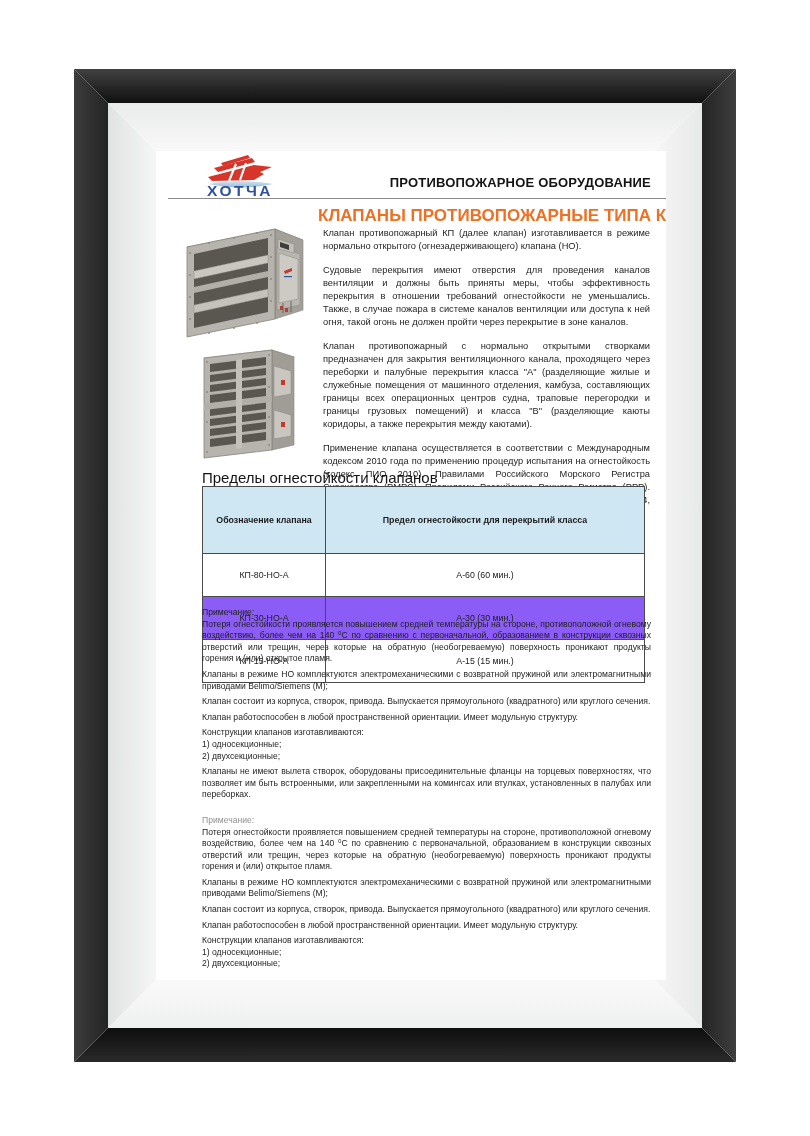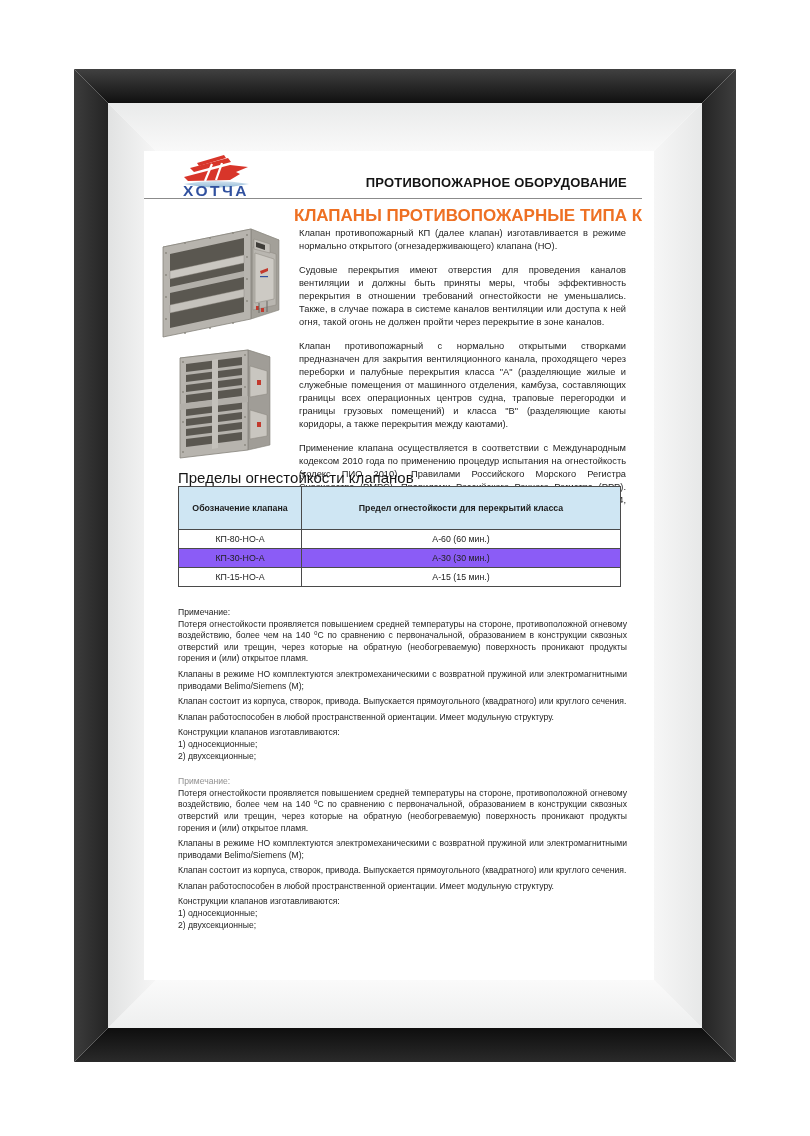--- a/index.html
+++ b/index.html
@@ -23,32 +23,32 @@
   .m-top,.m-bottom,.m-left,.m-right{position:absolute;}
   .m-top{left:0;right:0;top:0;height:48px;background:linear-gradient(#e9eaea,#f9f9f9);
     clip-path:polygon(0 0,100% 0,calc(100% - 48px) 100%,48px 100%);}
   .m-bottom{left:0;right:0;bottom:0;height:48px;background:linear-gradient(#fafafa,#eeefef);
     clip-path:polygon(48px 0,calc(100% - 48px) 0,100% 100%,0 100%);}
   .m-left{top:0;bottom:0;left:0;width:48px;background:linear-gradient(90deg,#e1e2e2,#f6f6f6);
     clip-path:polygon(0 0,100% 48px,100% calc(100% - 48px),0 100%);}
   .m-right{top:0;bottom:0;right:0;width:48px;background:linear-gradient(270deg,#e7e8e8,#f6f6f6);
     clip-path:polygon(0 48px,100% 0,100% 100%,0 calc(100% - 48px));}
   
-  .sheet{position:absolute;left:144px;top:151px;width:498px;height:829px;background:#fff;overflow:hidden;color:#1e1e1e;}
+  .sheet{position:absolute;left:168px;top:151px;width:498px;height:829px;background:#fff;overflow:hidden;color:#1e1e1e;}
   .logo{position:absolute;left:28px;top:2px;width:88px;height:45px;}
   .doc-title{position:absolute;right:15px;top:24px;font-size:13px;font-weight:bold;color:#141414;letter-spacing:.2px;white-space:nowrap;}
   .header-rule{position:absolute;left:0;top:47px;width:100%;height:1px;background:#8b8b8b;}
   .subtitle{position:absolute;left:150px;top:55px;width:340px;text-align:center;font-size:17px;font-weight:bold;color:#ee7023;white-space:nowrap;}
   .img1{position:absolute;left:11px;top:62px;width:140px;height:130px;}
   .img2{position:absolute;left:26px;top:191px;width:126px;height:122px;}
   .intro-col{position:absolute;left:155px;top:76px;width:327px;}
   .intro-col p{margin:0 0 11px 0;font-size:9.3px;line-height:13px;text-align:justify;}
   .tbl-caption{position:absolute;left:34px;top:318px;font-size:15px;font-weight:normal;color:#151515;text-align:right;}
   table.fire{position:absolute;left:34px;top:335px;width:443px;border-collapse:collapse;table-layout:fixed;}
-  table.fire th,table.fire td{border:1px solid #4a4a4a;text-align:center;vertical-align:middle;padding:0;}
+  table.fire th,table.fire td{border:1px solid #4a4a4a;text-align:center;vertical-align:middle;padding:12px;}
   table.fire th{height:42px;background:#cfe6f3;font-size:8.8px;font-weight:bold;color:#1c1c1c;}
   table.fire td{height:18px;font-size:8.8px;color:#222;}
   table.fire tr.alt td{background:#8b5cf6;}
   table.fire col.c1{width:123px;}
   .notes{position:absolute;left:34px;top:456px;width:449px;font-size:8.6px;line-height:11.6px;}
   .notes p{margin:0 0 4px 0;text-align:justify;}
   .notes p.m0{margin:0;}
   .notes p.nl{text-align:left;}
   .faded{color:#919191;filter:blur(.6px);margin-top:14px !important;}
 </style>
@@ -199,20 +199,21 @@
 
   <div class="notes">
     <p class="m0 nl">Примечание:</p>
     <p>Потеря огнестойкости проявляется повышением средней температуры на стороне, противоположной огневому воздействию, более чем на 140 ⁰С по сравнению с первоначальной, образованием в конструкции сквозных отверстий или трещин, через которые на обратную (необогреваемую) поверхность проникают продукты горения и (или) открытое пламя.</p>
     <p>Клапаны в режиме НО комплектуются электромеханическими с возвратной пружиной или электромагнитными приводами Belimo/Siemens (M);</p>
     <p>Клапан состоит из корпуса, створок, привода. Выпускается прямоугольного (квадратного) или круглого сечения.</p>
     <p>Клапан работоспособен в любой пространственной ориентации. Имеет модульную структуру.</p>
     <p class="m0 nl">Конструкции клапанов изготавливаются:</p>
     <p class="m0 nl">1) односекционные;</p>
     <p class="nl">2) двухсекционные;</p>
+    <p>Клапаны не имеют вылета створок, оборудованы присоединительные фланцы на торцевых поверхностях, что позволяет им быть встроенными, или закрепленными на комингсах или втулках, установленных в палубах или переборках.</p>
 
     <p class="m0 nl faded">Примечание:</p>
     <p>Потеря огнестойкости проявляется повышением средней температуры на стороне, противоположной огневому воздействию, более чем на 140 ⁰С по сравнению с первоначальной, образованием в конструкции сквозных отверстий или трещин, через которые на обратную (необогреваемую) поверхность проникают продукты горения и (или) открытое пламя.</p>
     <p>Клапаны в режиме НО комплектуются электромеханическими с возвратной пружиной или электромагнитными приводами Belimo/Siemens (M);</p>
     <p>Клапан состоит из корпуса, створок, привода. Выпускается прямоугольного (квадратного) или круглого сечения.</p>
     <p>Клапан работоспособен в любой пространственной ориентации. Имеет модульную структуру.</p>
     <p class="m0 nl">Конструкции клапанов изготавливаются:</p>
     <p class="m0 nl">1) односекционные;</p>
     <p class="m0 nl">2) двухсекционные;</p>
   </div>

